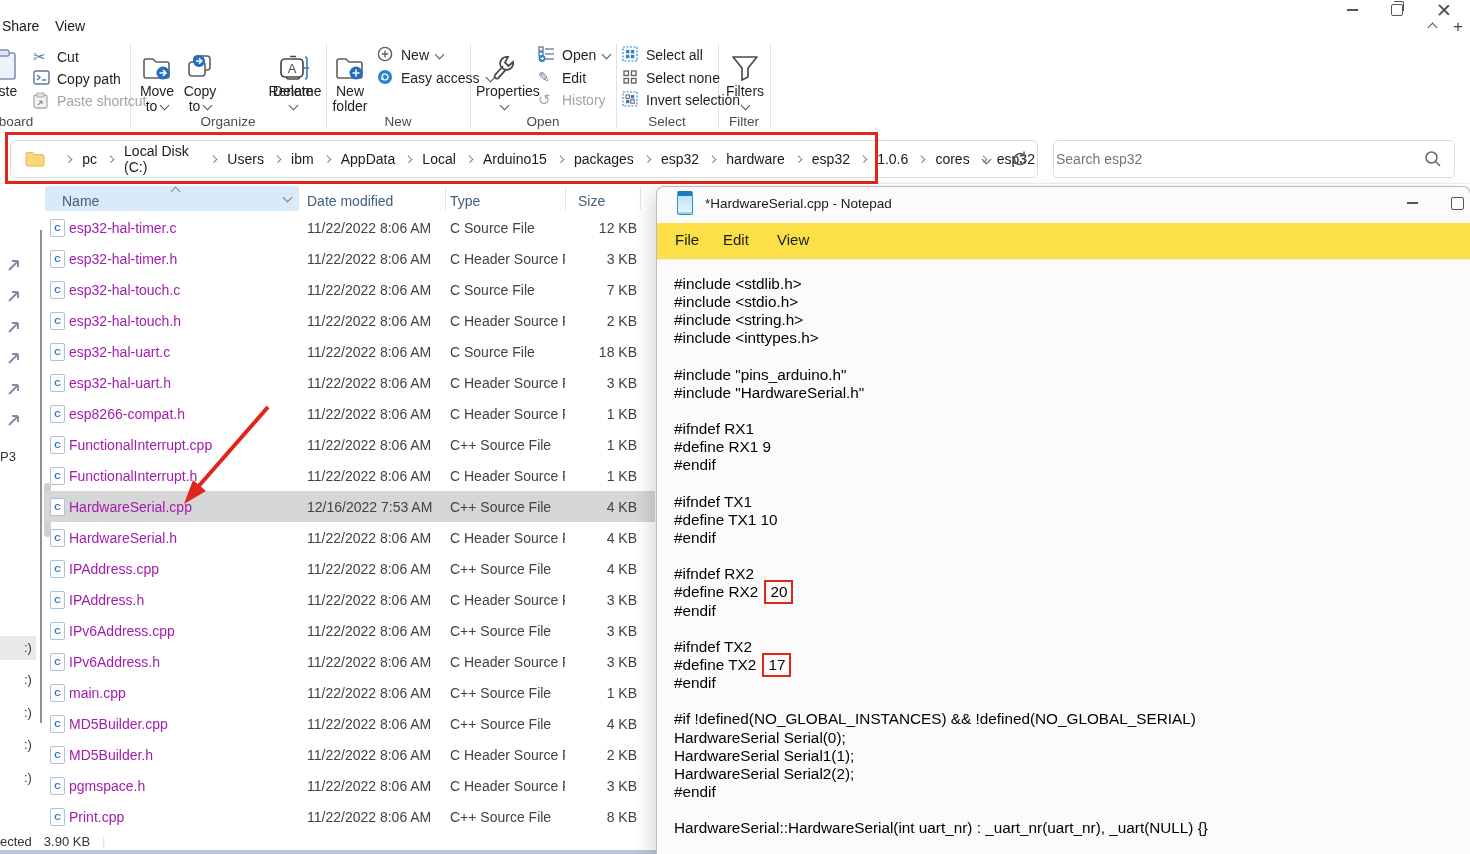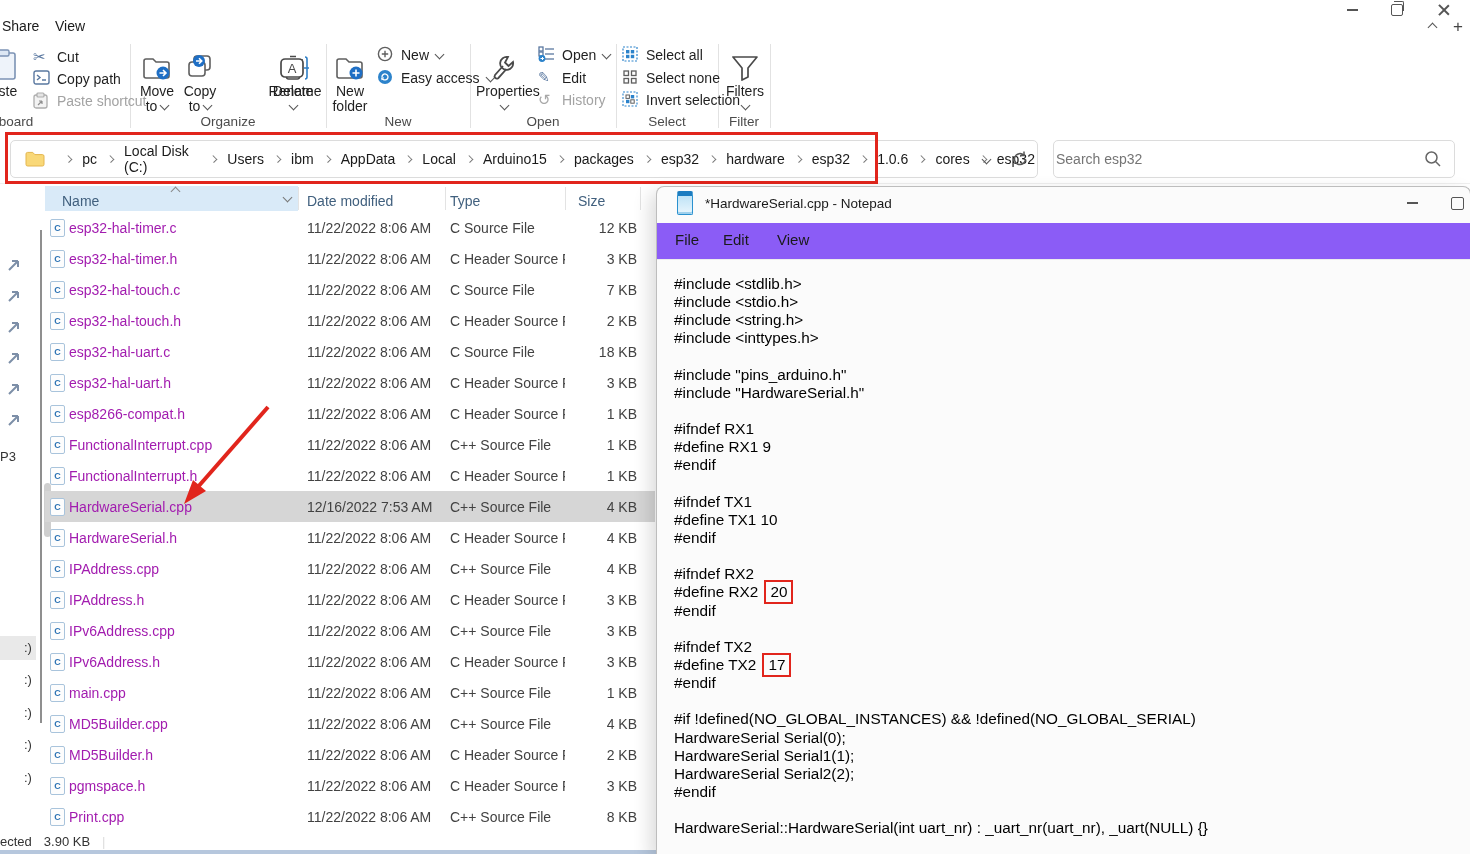--- a/index.html
+++ b/index.html
@@ -49,21 +49,21 @@
   .c-size{position:absolute;left:520px;width:72px;text-align:right;color:#424242;}
   .statusbar{position:absolute;left:0;top:832px;height:18px;font-size:13px;color:#333;display:flex;gap:12px;align-items:center;}
   .bottomstrip{position:absolute;left:0;top:850px;width:1470px;height:4px;background:#b6c7dd;}
   .navfrag{position:absolute;font-size:13px;color:#333;}
   
   .notepad{position:absolute;left:656px;top:186px;width:813px;height:668px;background:#fbfbfb;
     border:1px solid #bdbdbd;border-bottom:none;border-radius:8px 8px 0 0;box-shadow:-6px 6px 18px rgba(0,0,0,.14);}
   .np-title{position:absolute;left:0;top:0;width:100%;height:32px;display:flex;align-items:center;}
   .np-title .t{font-size:13.5px;color:#1a1a1a;margin-left:12px;}
   .np-ic{margin-left:20px;width:14px;height:18px;border-radius:2px;background:linear-gradient(#bfe3f6,#e9f6fd);border:1px solid #2a91cf;border-top:5px solid #1c7cc0;box-shadow:inset 0 -2px 0 #9fd0ec;}
-  .np-menu{position:absolute;left:0;top:36px;width:100%;height:36px;border-bottom:1px solid #ececec;background:#8b5cf6;}
+  .np-menu{position:absolute;left:0;top:36px;width:100%;height:36px;border-bottom:1px solid #ececec;background:#fde047;}
   .np-menu span{position:absolute;top:8px;font-size:15px;color:#1a1a1a;}
   .np-code{position:absolute;left:17px;top:88px;right:4px;bottom:0;font-size:15.3px;line-height:18.15px;color:#000;overflow:hidden;}
   .code-line{white-space:pre;height:18.15px;}
   .red-box{display:inline-block;border:2.5px solid #e1251c;padding:0 4px;margin:-5px 0 -5px 2px;line-height:20px;}
   svg{display:block;}
 </style>
 </head>
 <body>
 
 <div class="screen">

